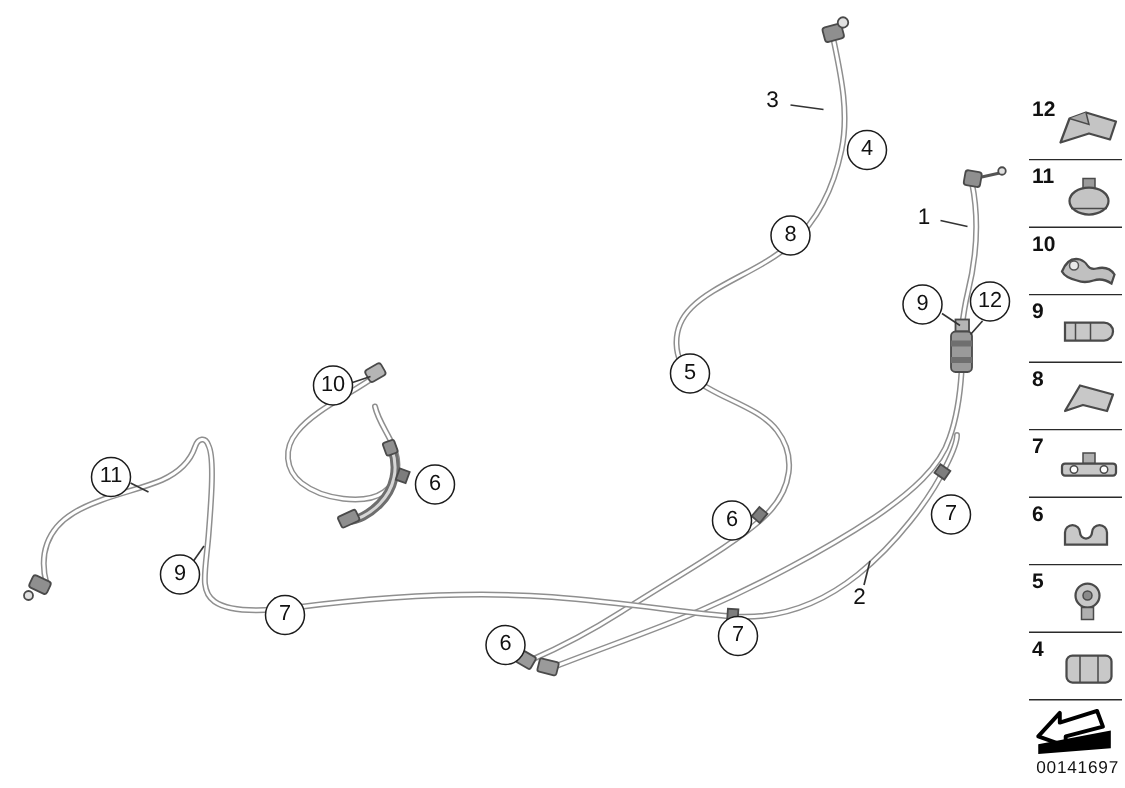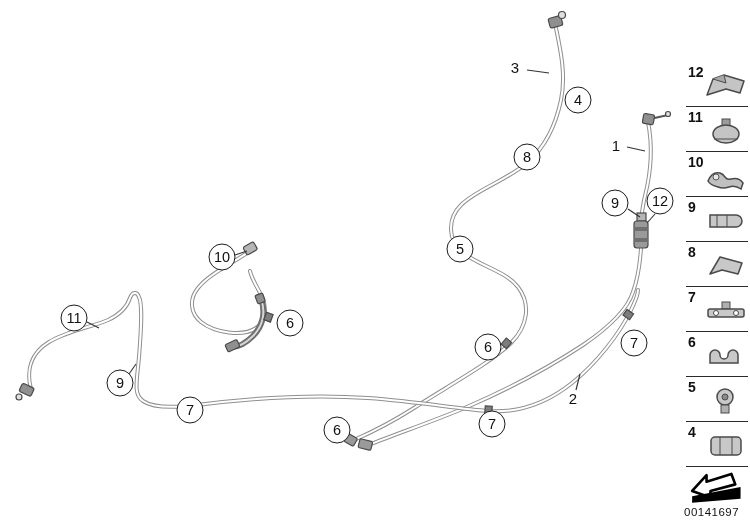--- a/index.html
+++ b/index.html
@@ -31,21 +31,21 @@
     font-size:15px;line-height:1;
   }
 
   .sidebar{position:absolute;left:686px;top:62px;width:62px;}
   .sb-row{height:45px;border-bottom:1px solid #2a2a2a;position:relative;box-sizing:border-box;cursor:pointer;background:#fff;}
   .sb-num{position:absolute;left:2px;top:2px;font-size:14px;font-weight:bold;}
   .sb-icon{position:absolute;right:0px;top:7px;width:44px;height:34px;}
   .sb-icon svg{display:block;}
 
   .arrow-box{position:absolute;left:686px;top:470px;width:62px;height:34px;cursor:pointer;}
-  .footer-id{position:absolute;left:684px;top:506px;width:62px;font-size:11.5px;letter-spacing:0.5px;}
+  .footer-id{position:absolute;left:684px;top:506px;width:62px;text-align:right;font-size:11.5px;letter-spacing:0.5px;}
 </style>
 </head>
 <body>
 
 <div class="stage">
 
   <svg class="pipes" width="750" height="525" viewBox="0 0 750 525">
     <defs>
       <path id="pA" d="M556 28 C561 52 566 76 561 100 C556 124 546 146 528 162 C508 180 477 189 461 205 C447 219 448 240 462 252 C477 265 506 271 518 287 C531 304 528 326 511 343 C492 362 448 386 414 408 C392 422 370 433 354 440"></path>
       <path id="pB1" d="M648 122 C653 147 651 172 645 196 C643 204 642 212 641 220"></path>

